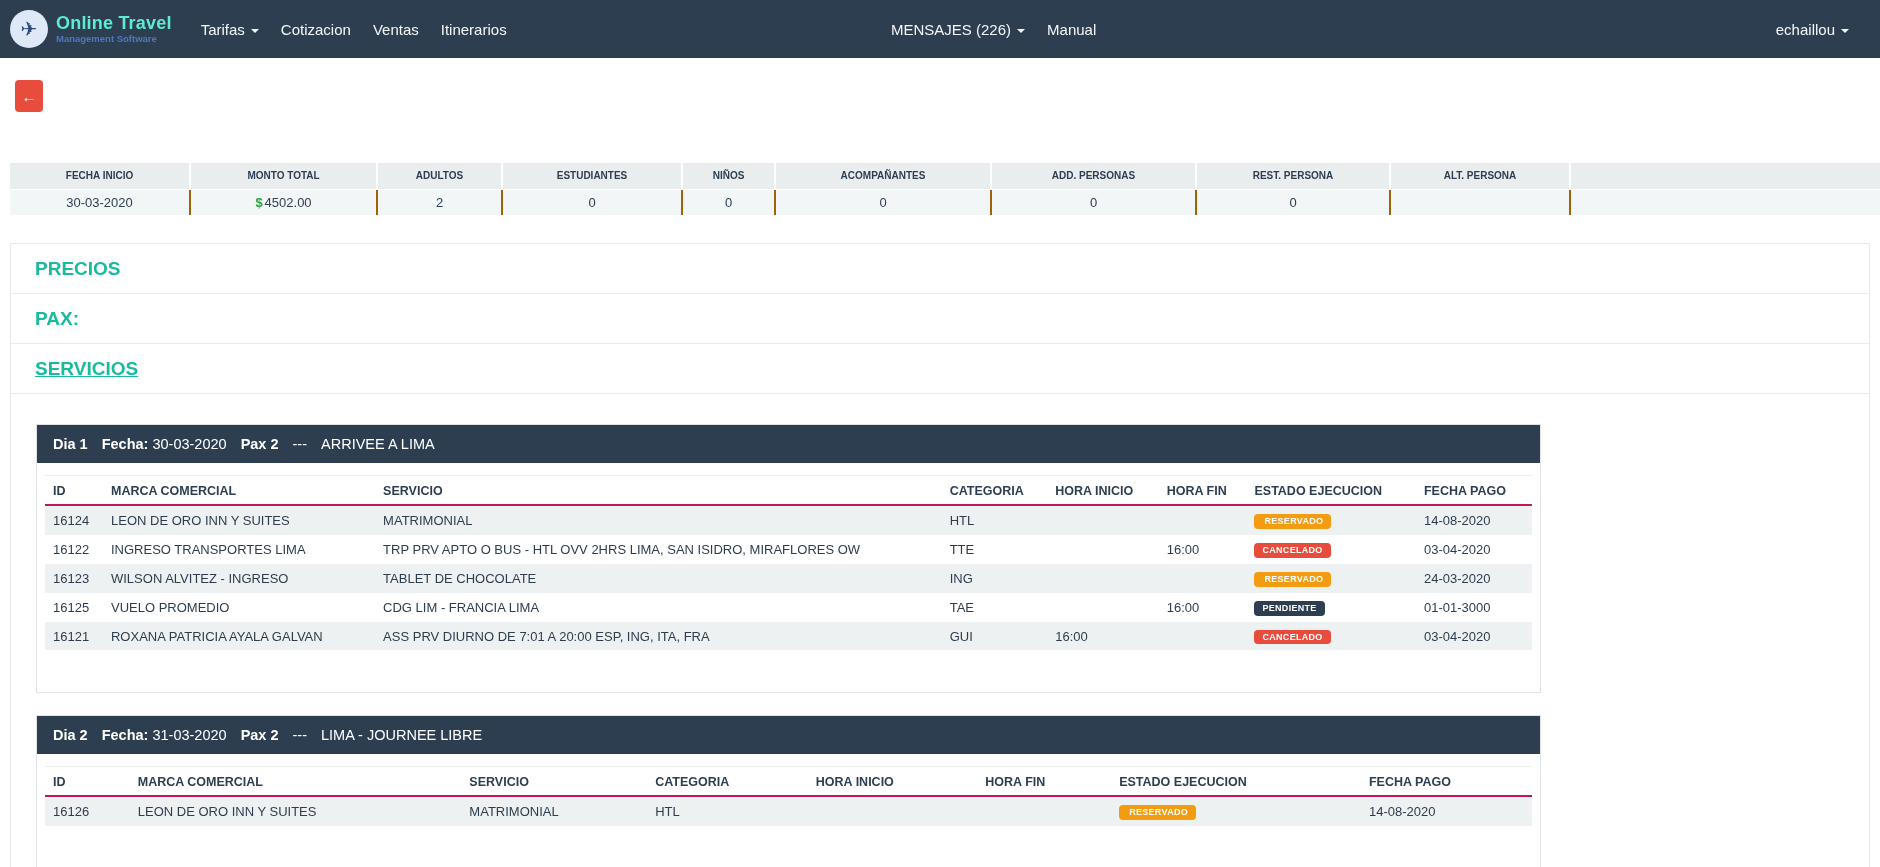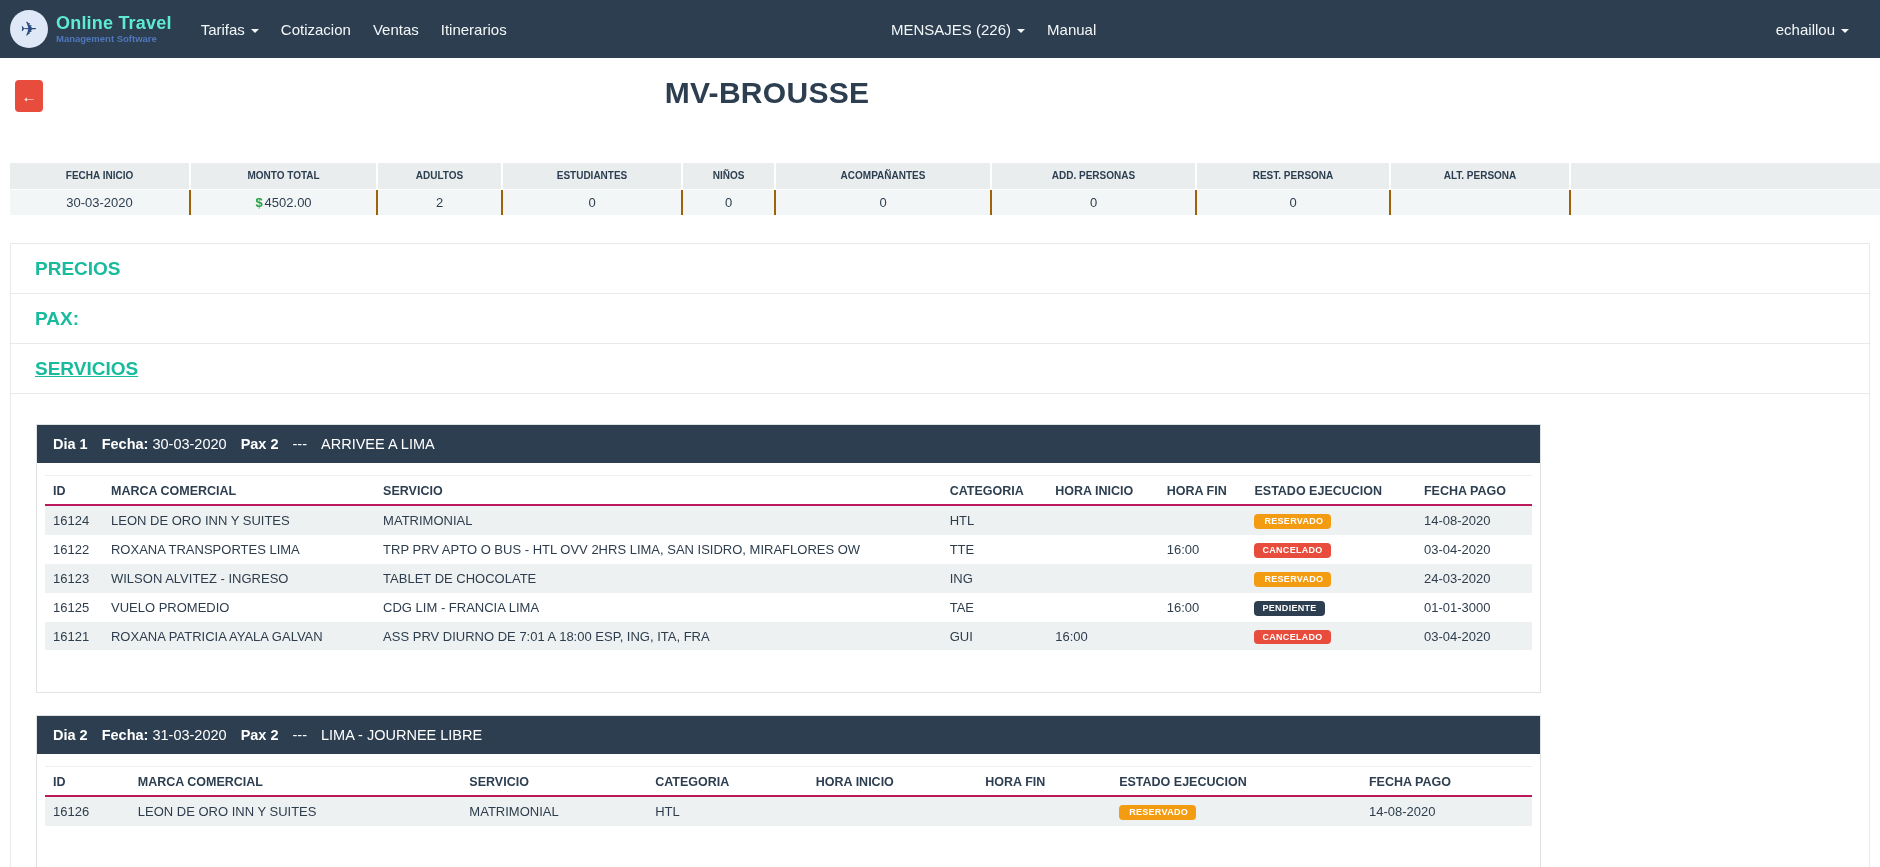--- a/index.html
+++ b/index.html
@@ -95,21 +95,20 @@
     <span class="nav-link"><span>echaillou</span><span class="caret"></span></span>
   </div>
 </nav>
 
 <div class="content">
 
   <div class="title-row">
     <button class="back-btn">
         <span>←</span>
       </button>
-    <h1 class="page-title">MV-BROUSSE</h1>
   </div>
 
   <table class="summary-table">
     <colgroup>
       <col style="width:180px">
         <col style="width:187px">
         <col style="width:125px">
         <col style="width:180px">
       <col style="width:93px">
         <col style="width:216px">
@@ -197,21 +196,21 @@
                   <td>LEON DE ORO INN Y SUITES</td>
                   <td>MATRIMONIAL</td>
                   <td>HTL</td>
                   <td></td>
                   <td></td>
                   <td><span class="badge badge-warning">RESERVADO</span></td>
                   <td>14-08-2020</td>
                 </tr>
                 <tr>
                   <td>16122</td>
-                  <td>ROXANA TRANSPORTES LIMA</td>
+                  <td>INGRESO TRANSPORTES LIMA</td>
                   <td>TRP PRV APTO O BUS - HTL OVV 2HRS LIMA, SAN ISIDRO, MIRAFLORES OW</td>
                   <td>TTE</td>
                   <td></td>
                   <td>16:00</td>
                   <td><span class="badge badge-danger">CANCELADO</span></td>
                   <td>03-04-2020</td>
                 </tr>
                 <tr>
                   <td>16123</td>
                   <td>WILSON ALVITEZ - INGRESO</td>
@@ -228,21 +227,21 @@
                   <td>CDG LIM - FRANCIA LIMA</td>
                   <td>TAE</td>
                   <td></td>
                   <td>16:00</td>
                   <td><span class="badge badge-dark">PENDIENTE</span></td>
                   <td>01-01-3000</td>
                 </tr>
                 <tr>
                   <td>16121</td>
                   <td>ROXANA PATRICIA AYALA GALVAN</td>
-                  <td>ASS PRV DIURNO DE 7:01 A 18:00 ESP, ING, ITA, FRA</td>
+                  <td>ASS PRV DIURNO DE 7:01 A 20:00 ESP, ING, ITA, FRA</td>
                   <td>GUI</td>
                   <td>16:00</td>
                   <td></td>
                   <td><span class="badge badge-danger">CANCELADO</span></td>
                   <td>03-04-2020</td>
                 </tr>
               </tbody>
       </table>
     </div>
   </div>

